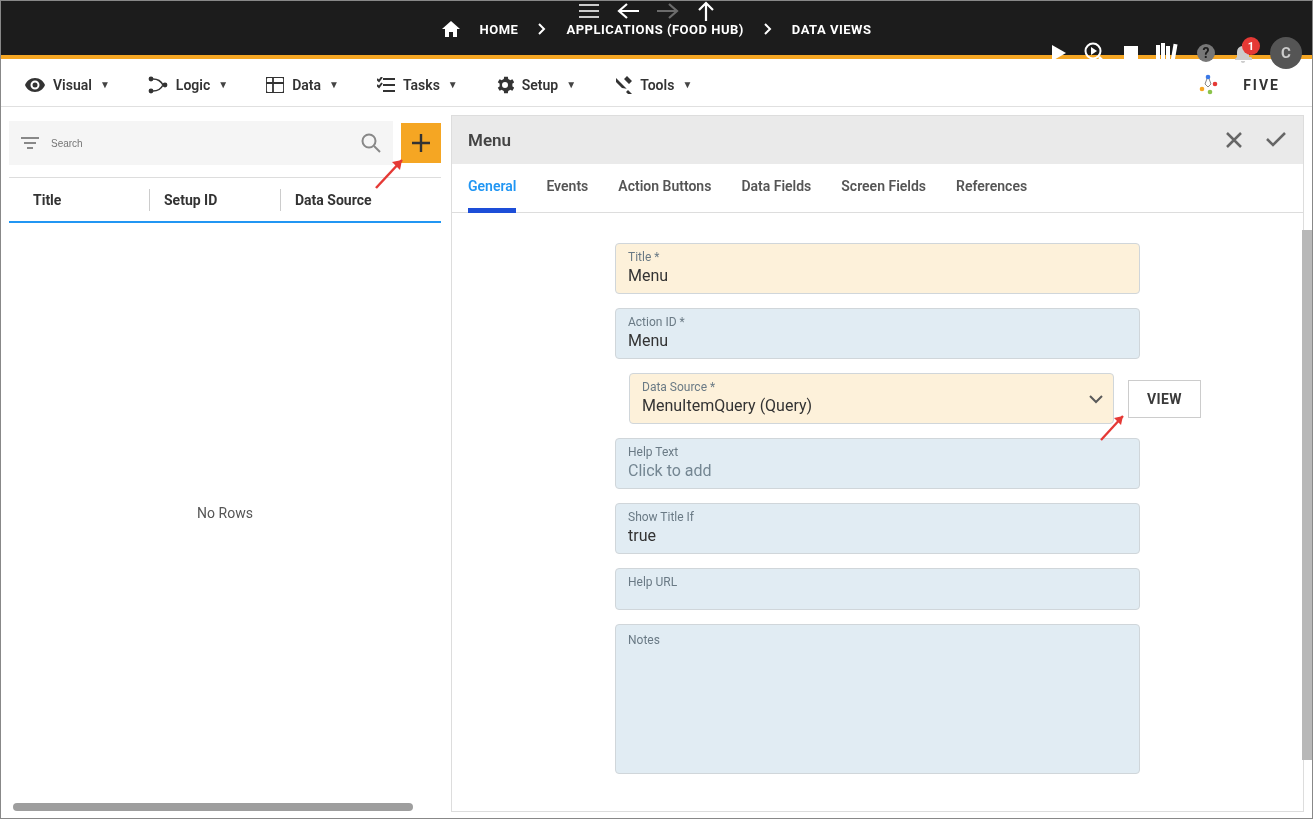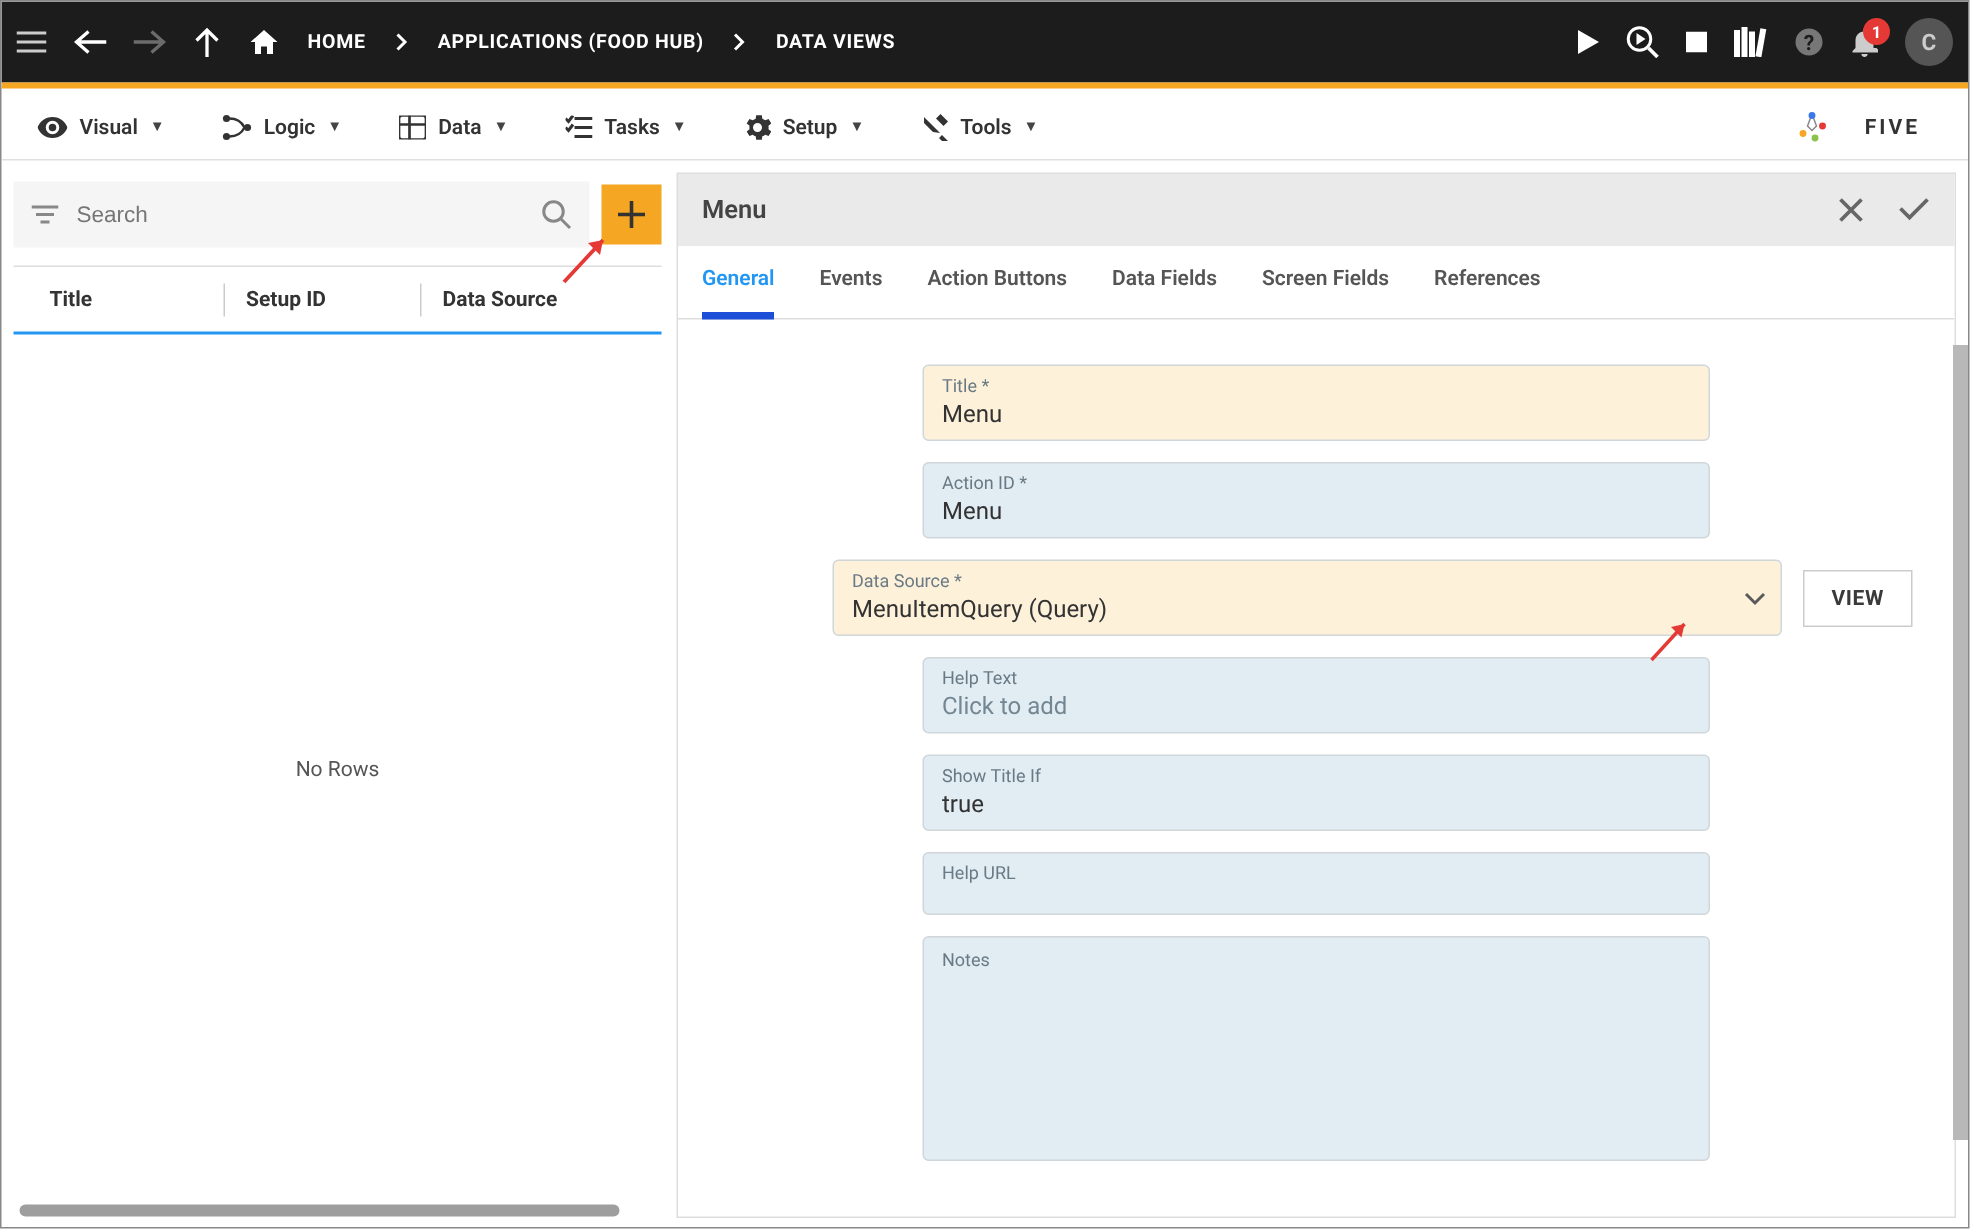--- a/index.html
+++ b/index.html
@@ -1,18 +1,18 @@
 <!DOCTYPE html>
 <html><head>
 <meta charset="utf-8">
 <style>
   * { box-sizing: border-box; margin: 0; padding: 0; }
   body { font-family: "Segoe UI", Roboto, Arial, sans-serif; font-size: 14px; background: #fff; color: #333; width: 1313px; height: 819px; overflow: hidden; border: 1px solid #888;}
   
-  .topbar { height: 54px; background: #1c1c1c; display: flex; align-items: center; padding: 0 10px; color: #fff; }
+  .topbar { height: 54px; background: #1c1c1c; display: flex; align-items: center; padding: 0 10px; color: #fff; flex-direction: column; }
   .topbar .left-icons { display: flex; align-items: center; gap: 18px; margin-right: 20px; }
   .topbar .breadcrumb { display: flex; align-items: center; gap: 20px; font-weight: 700; font-size: 13px; letter-spacing: 0.5px; }
   .topbar .breadcrumb .sep { color: #ccc; }
   .topbar .right-icons { margin-left: auto; display: flex; align-items: center; gap: 18px; }
   .icon-btn { display: inline-flex; align-items: center; justify-content: center; cursor: pointer; color: #fff; }
   .avatar { width: 32px; height: 32px; border-radius: 50%; background: #555; display: flex; align-items: center; justify-content: center; font-weight: 700; color: #ccc; font-size: 15px; }
   .bell-wrap { position: relative; }
   .badge { position: absolute; top: -6px; right: -8px; background: #e53935; color: #fff; width: 18px; height: 18px; border-radius: 50%; font-size: 11px; display: flex; align-items: center; justify-content: center; font-weight: 700; }
   
   .orange-line { height: 4px; background: #f5a623; }
@@ -20,21 +20,21 @@
   .menubar { height: 44px; display: flex; align-items: center; padding: 0 24px; border-bottom: 1px solid #e0e0e0; gap: 38px; margin-top:4px;}
   .menubar .menu-item { display: flex; align-items: center; gap: 8px; font-weight: 600; color: #333; cursor: pointer; }
   .menubar .menu-item .tri { font-size: 10px; color: #444; }
   .logo { margin-left: auto; display: flex; align-items: center; gap: 24px; padding-right: 8px; }
   .logo-text { font-weight: 700; letter-spacing: 2px; color: #333; }
   
   .main { display: flex; height: calc(819px - 54px - 4px - 44px - 4px); padding:8px; gap:10px;}
   .left-panel { width: 432px; display: flex; flex-direction: column; }
   .search-row { display: flex; align-items: center; padding: 6px 0; gap: 8px; }
   .search-box { flex: 1; height: 44px; background: #f5f5f5; display: flex; align-items: center; padding: 0 12px; gap: 12px; color: #888; }
-  .search-box input { flex: 1; border: none; background: transparent; outline: none; font-size: 15px; }
+  .search-box input { flex: 1; border: none; background: transparent; outline: none; font-size: 10px; }
   .search-icon { color: #777; }
   .add-btn { width: 40px; height: 40px; background: #f5a623; display: flex; align-items: center; justify-content: center; font-size: 24px; color: #333; cursor: pointer; }
   .arrow-annot1 { position: absolute; left: 370px; top: 152px; color: #e53935; font-size: 34px; pointer-events: none; }
   .arrow-annot2 { position: absolute; left: 1095px; top: 408px; color: #e53935; font-size: 30px; pointer-events: none; }
   
   .grid-header { display: flex; height: 44px; align-items: center; border-top: 1px solid #ddd; background: #fff; font-weight: 700; padding: 0 10px; margin-top:6px;}
   .grid-header .col { padding: 0 14px; position:relative;}
   .grid-header .divider { width:1px; height:22px; background:#ccc; }
   .grid-underline { height: 2px; background: #2196f3; }
   .grid-body { flex: 1; display: flex; align-items: center; justify-content: center; color: #555; position: relative; }
@@ -279,21 +279,21 @@
           <div class="field-label">Title *</div>
           <div class="field-value">Menu</div>
         </div>
       </div>
       <div class="field-row">
         <div class="field blue">
           <div class="field-label">Action ID *</div>
           <div class="field-value">Menu</div>
         </div>
       </div>
-      <div class="field-row" style="width:720px; margin-left:75px;">
+      <div class="field-row" style="width:572px; margin-left:75px;">
         <div class="field cream">
           <div class="field-label">Data Source *</div>
           <div class="field-value">MenuItemQuery (Query)</div>
           <span class="chevron">
             <svg width="14" height="10" viewBox="0 0 14 10">
                 <path stroke="#5a5a5a" stroke-width="2" fill="none" d="M1 2 L7 8 L13 2"></path>
               </svg>
           </span>
         </div>
         <div class="view-btn">VIEW</div>

